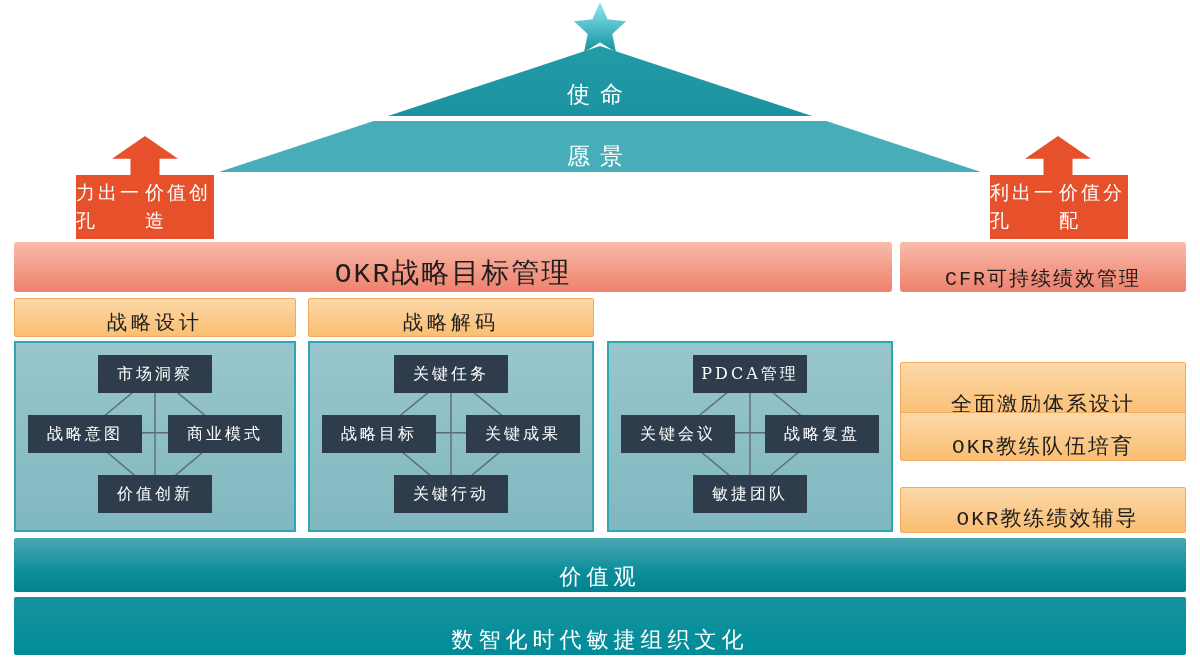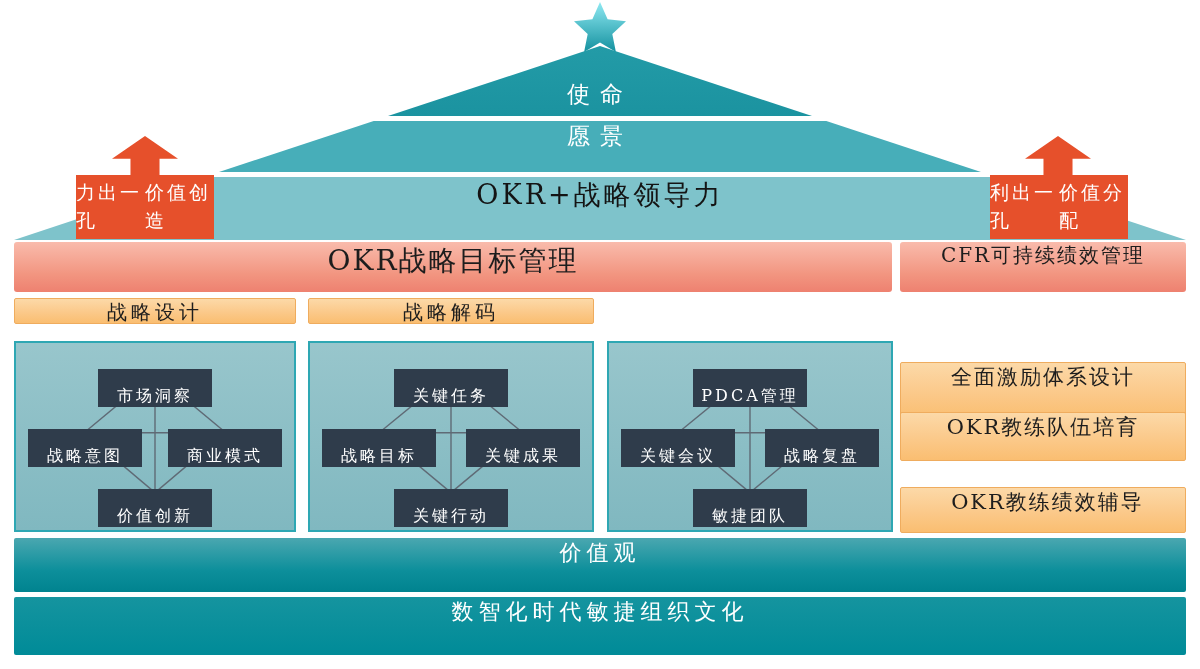--- a/index.html
+++ b/index.html
@@ -2,21 +2,21 @@
 <html><head>
 <meta charset="utf-8">
 <style>
   * { margin:0; padding:0; box-sizing:border-box; }
   html,body { background:#ffffff; }
   .canvas {
     position:relative; width:1200px; height:669px; background:#ffffff;
     font-family:"DejaVu Serif","Liberation Serif",serif; overflow:hidden;
   }
   .abs { position:absolute; }
-  .center { display:flex; align-items:flex-start; justify-content:center; text-align:center; }
+  .center { display:flex; align-items:flex-end; justify-content:center; text-align:center;font-family:Liberation Mono, monospace; }
 
   
   .tier { position:absolute; color:#ffffff; }
   .tier-mission {
     left:388px; top:46px; width:424px; height:70px;
     background:linear-gradient(180deg,#239BA7,#1B93A0);
     clip-path:polygon(50% 0,100% 100%,0 100%);
     display:flex; align-items:flex-end; justify-content:center;
     font-size:23px; letter-spacing:10px; padding-bottom:6px;
   }
@@ -51,34 +51,34 @@
     background:linear-gradient(180deg,#F9BBAC 0%,#F29580 65%,#EE8170 100%);
     color:#1d1d1d; font-size:28px; letter-spacing:2px;
   }
 
   
   .orange {
     position:absolute; border-radius:2px;
     background:linear-gradient(180deg,#FCD9A8 0%,#FBC98A 55%,#FABE71 100%);
     border:1px solid #EFAC5E; color:#1d1d1d;
   }
-  .col-header { top:298px; height:26px; font-size:20px; letter-spacing:4px; }
+  .col-header { top:298px; height:39px; font-size:20px; letter-spacing:4px; }
 
   
   .panel {
     position:absolute; top:341px; height:191px;
     background:linear-gradient(180deg,#98C6CC 0%,#8BBEC5 55%,#80B8C0 100%);
     border:2px solid #2EA7B3;
   }
   .connectors { position:absolute; left:0; top:0; width:100%; height:100%; }
   .connectors line { stroke:#5F6A75; stroke-width:1.4; }
   .node {
     position:absolute; width:114px; height:38px; background:#2F3C4B;
-    color:#ffffff; display:flex; align-items:flex-end; justify-content:center;
-    font-size:16px; letter-spacing:3px; white-space:nowrap;margin-top:14px;
+    color:#ffffff; display:flex; align-items:center; justify-content:center;
+    font-size:16px; letter-spacing:3px; white-space:nowrap;
   }
   .node-top    { top:12px;  left:50%; transform:translateX(-50%); }
   .node-left   { top:72px;  left:12px; }
   .node-right  { top:72px;  right:12px; }
   .node-bottom { top:132px; left:50%; transform:translateX(-50%); }
 
   
   .rbox { left:900px; width:286px; font-size:21px; letter-spacing:2px; }
 
   
@@ -104,23 +104,20 @@
       </linearGradient>
     </defs>
     <polygon fill="url(#starGrad)" points="26,0 33.6,17.2 52,19.3 38.3,31.9 41.9,50 26,40.6 10.1,50 13.7,31.9 0,19.3 18.4,17.2"></polygon>
   </svg>
 
   <div class="tier tier-mission">
     <span>使命</span>
   </div>
   <div class="tier tier-vision center">
     <span>愿景</span>
-  </div>
-  <div class="tier tier-leadership center">
-    <span>OKR+战略领导力</span>
   </div>
 
   <div class="arrow-head" style="left:112px; top:136px;"></div>
   <div class="side-box" style="left:76px;">
     <span>力出一孔</span>
     <span>价值创造</span>
   </div>
 
   <div class="arrow-head" style="left:1025px; top:136px;"></div>
   <div class="side-box" style="left:990px;">

